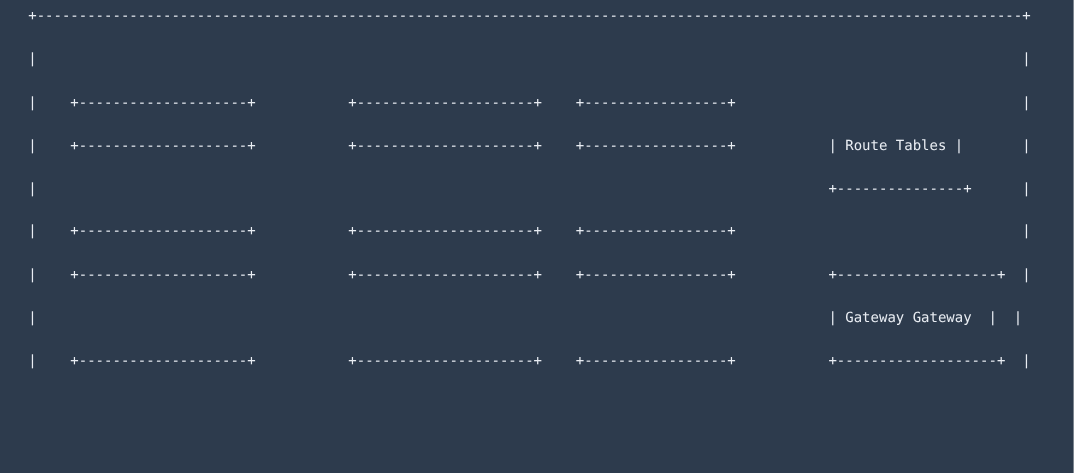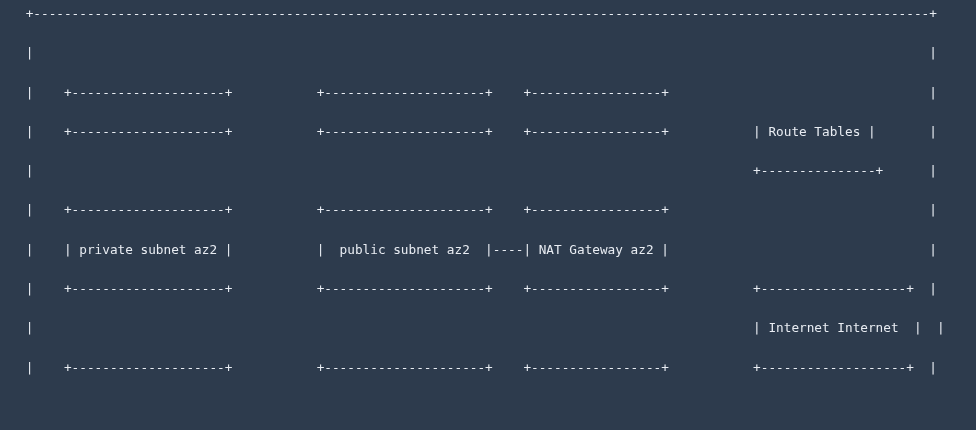--- a/index.html
+++ b/index.html
@@ -27,23 +27,22 @@
 </head>
 <body>
 
 <div class="screen">
   <pre class="ascii"><div class="ln"> +---------------------------------------------------------------------------------------------------------------------+</div>
 <div class="ln"> |                                                                                                                     |</div>
 <div class="ln"> |    +--------------------+           +---------------------+    +-----------------+                                  |</div>
 <div class="ln"> |    +--------------------+           +---------------------+    +-----------------+           | Route Tables |       |</div>
 <div class="ln"> |                                                                                              +---------------+      |</div>
 <div class="ln"> |    +--------------------+           +---------------------+    +-----------------+                                  |</div>
-<div class="ln"> |    | private subnet az2 |           |  public subnet az2  |----| NAT Gateway az2 |                                  |</div>
 <div class="ln"> |    +--------------------+           +---------------------+    +-----------------+           +-------------------+  |</div>
-<div class="ln"> |                                                                                              | Internet Internet  |  |</div>
+<div class="ln"> |                                                                                              | Gateway Gateway  |  |</div>
 <div class="ln"> |    +--------------------+           +---------------------+    +-----------------+           +-------------------+  |</div>
 
 
 
 
 
 
 
 
 

